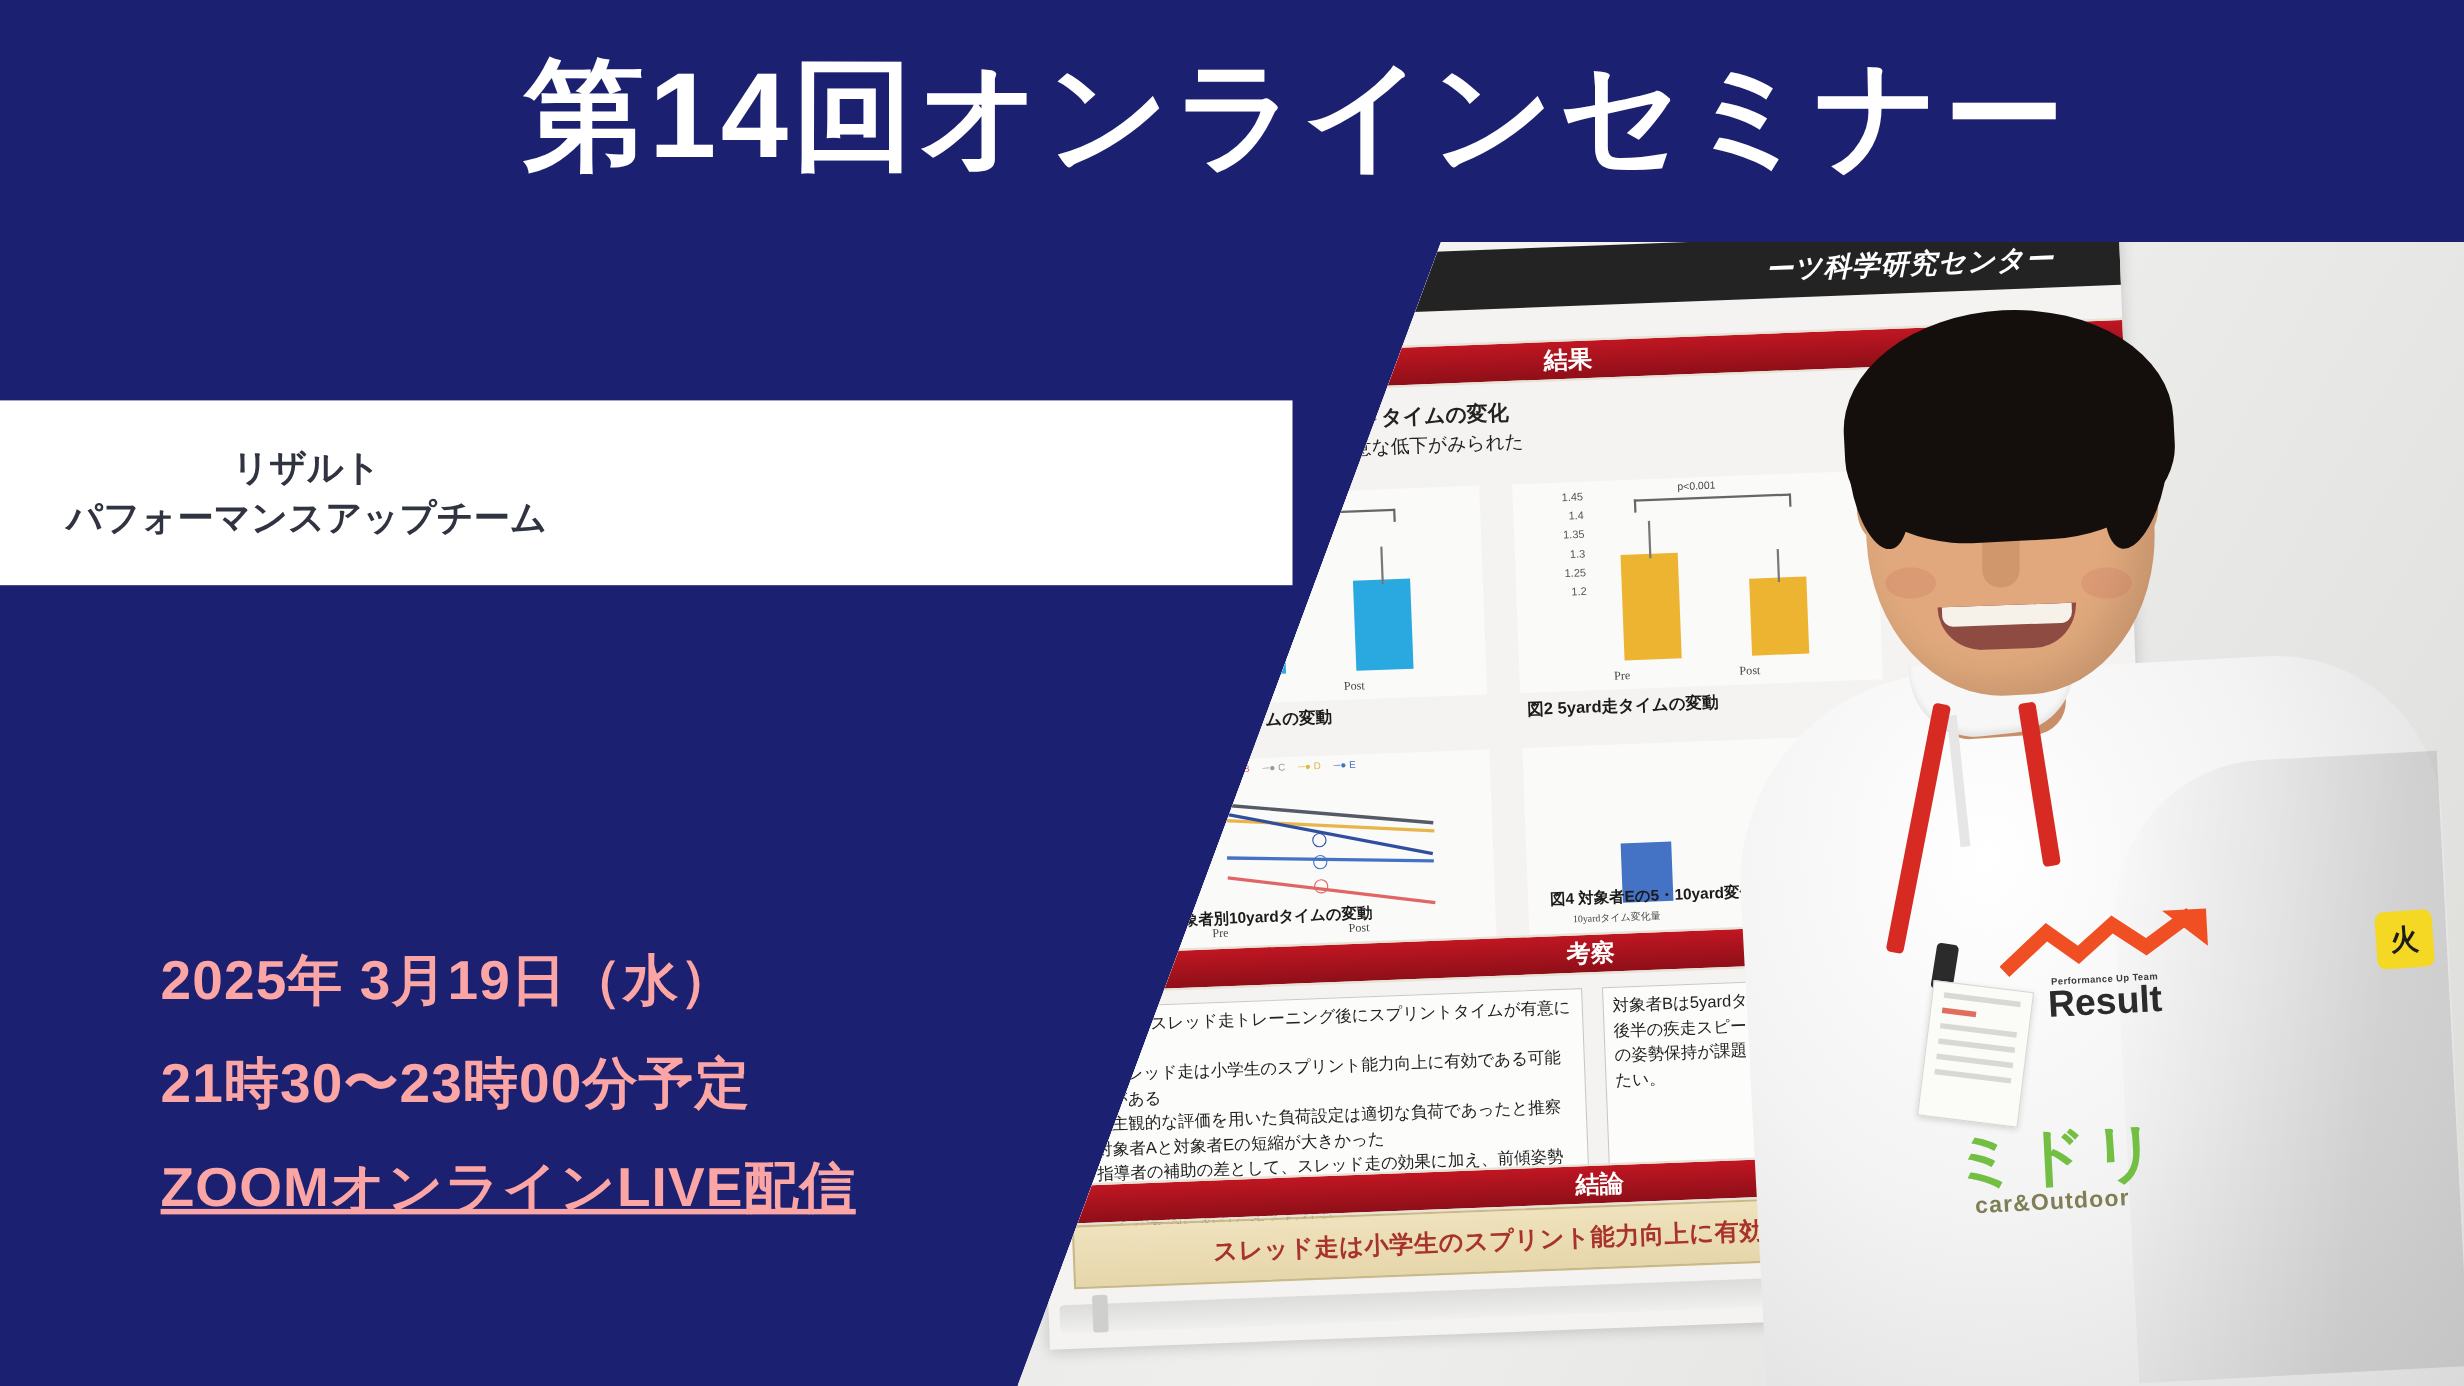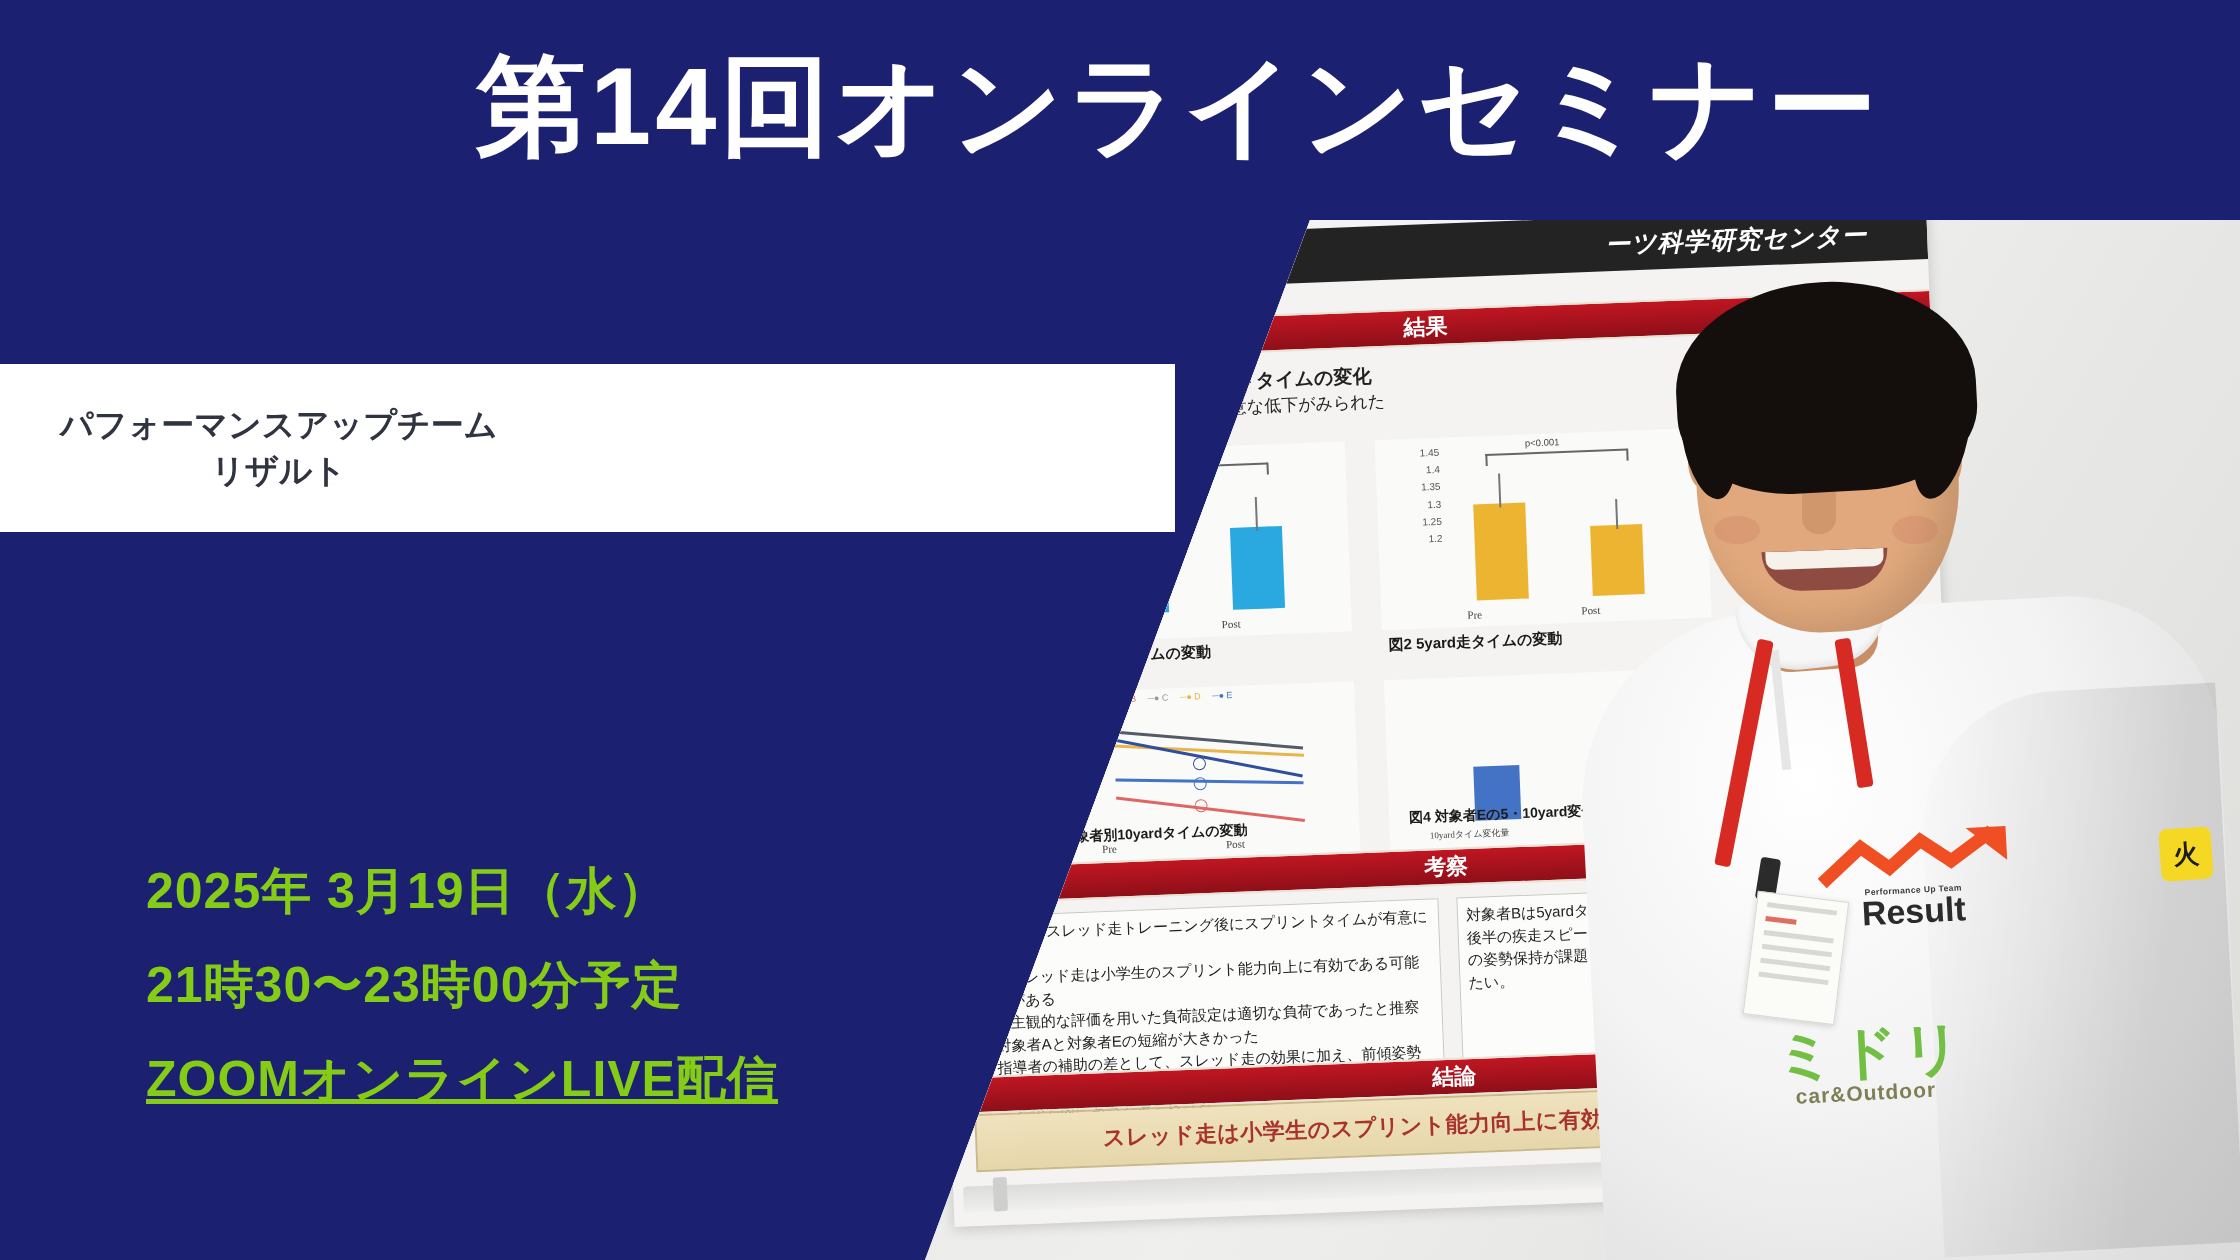--- a/index.html
+++ b/index.html
@@ -206,21 +206,21 @@
     background:#ffffff;
     display:flex; align-items:center;
   }
   .subtitle-text{
     margin-left:80px; color:#2f3440; font-size:52px; font-weight:bold;
     letter-spacing:1px; white-space:nowrap;
   }
 
   .details{
     position:absolute; left:146px; top:866px;
-    color:#84cc16; font-weight:bold; font-size:50px; line-height:1.0;
+    color:#fca5a5; font-weight:bold; font-size:50px; line-height:1.0;
   }
   .details .line{ margin-bottom:44px; white-space:nowrap; letter-spacing:1px; }
   .details .line:last-child{ margin-bottom:0;text-decoration:underline; }
 </style>
 </head>
 <body>
 
 <div id="poster">
 
   <div class="photo-wrap">
@@ -390,22 +390,22 @@
         </div>
       </div>
     </div>
   </div>
 
 
   <h1 class="title">第14回オンラインセミナー</h1>
 
   <div class="speaker-box">
     <div class="speaker-affil">
+      <div>リザルト</div>
       <div>パフォーマンスアップチーム</div>
-      <div>リザルト</div>
     </div>
   </div>
 
 
   <div class="details">
     <div class="line">2025年 3月19日（水）</div>
     <div class="line">21時30〜23時00分予定</div>
     <div class="line">ZOOMオンラインLIVE配信</div>
   </div>
 

